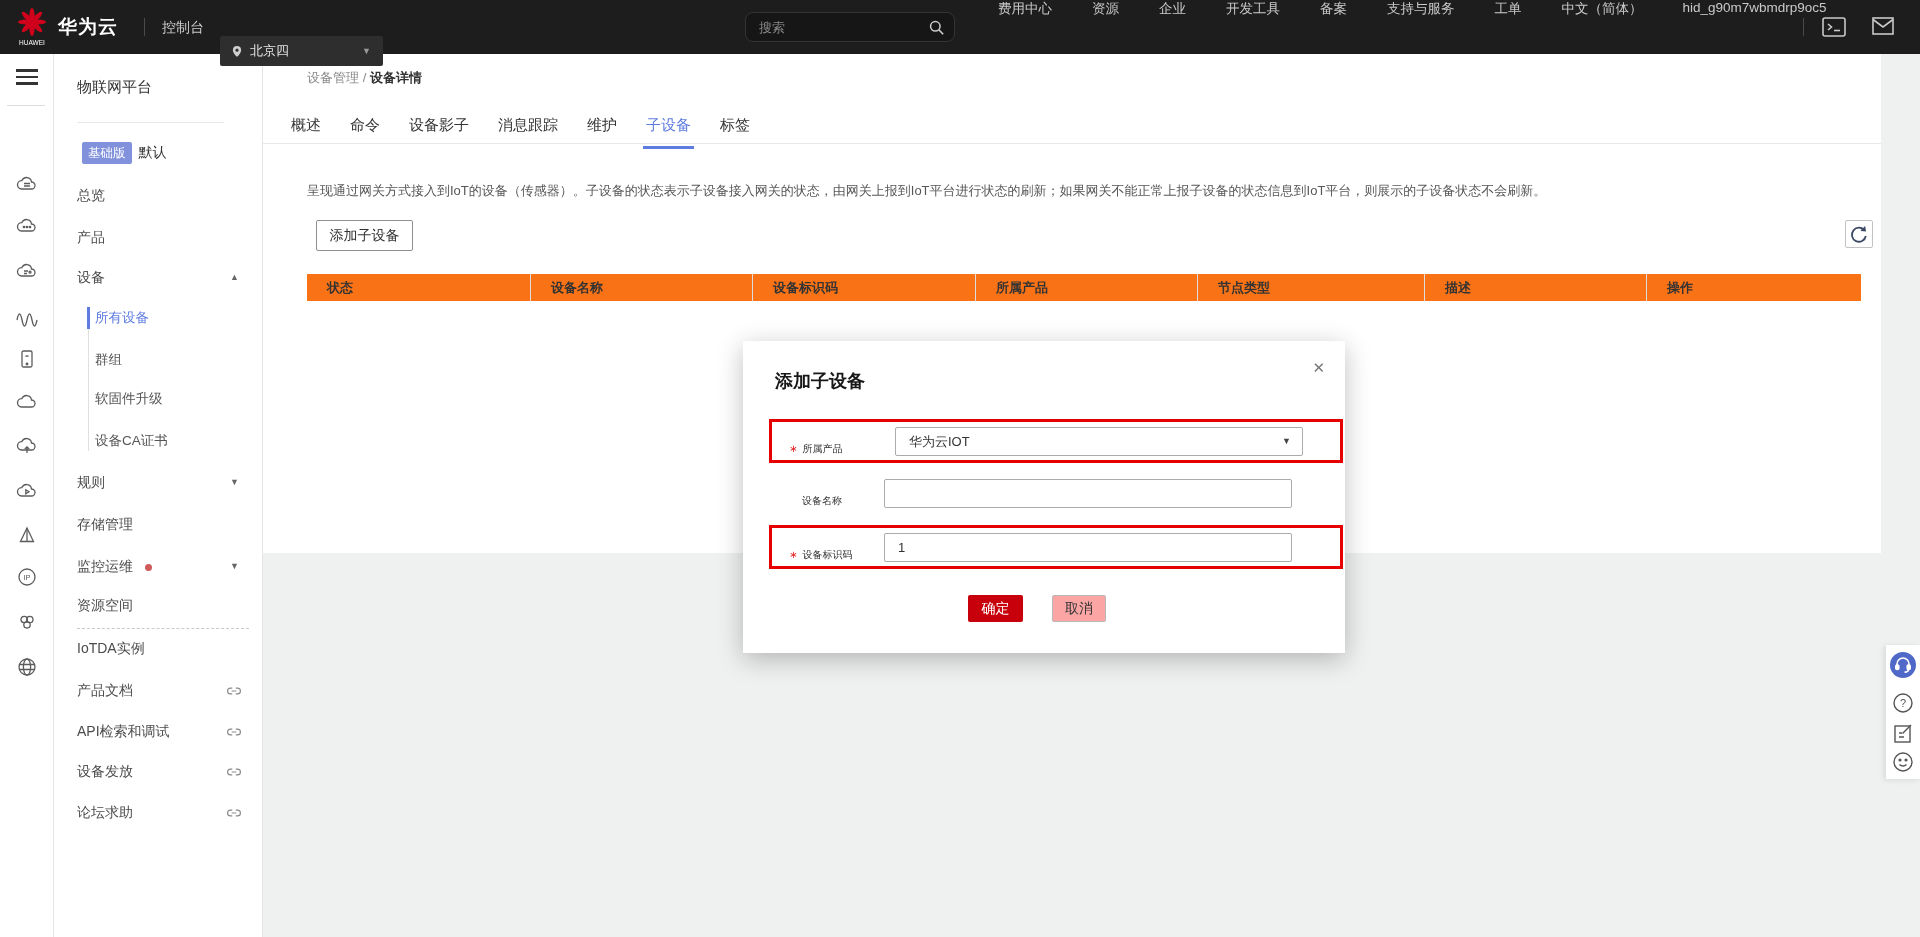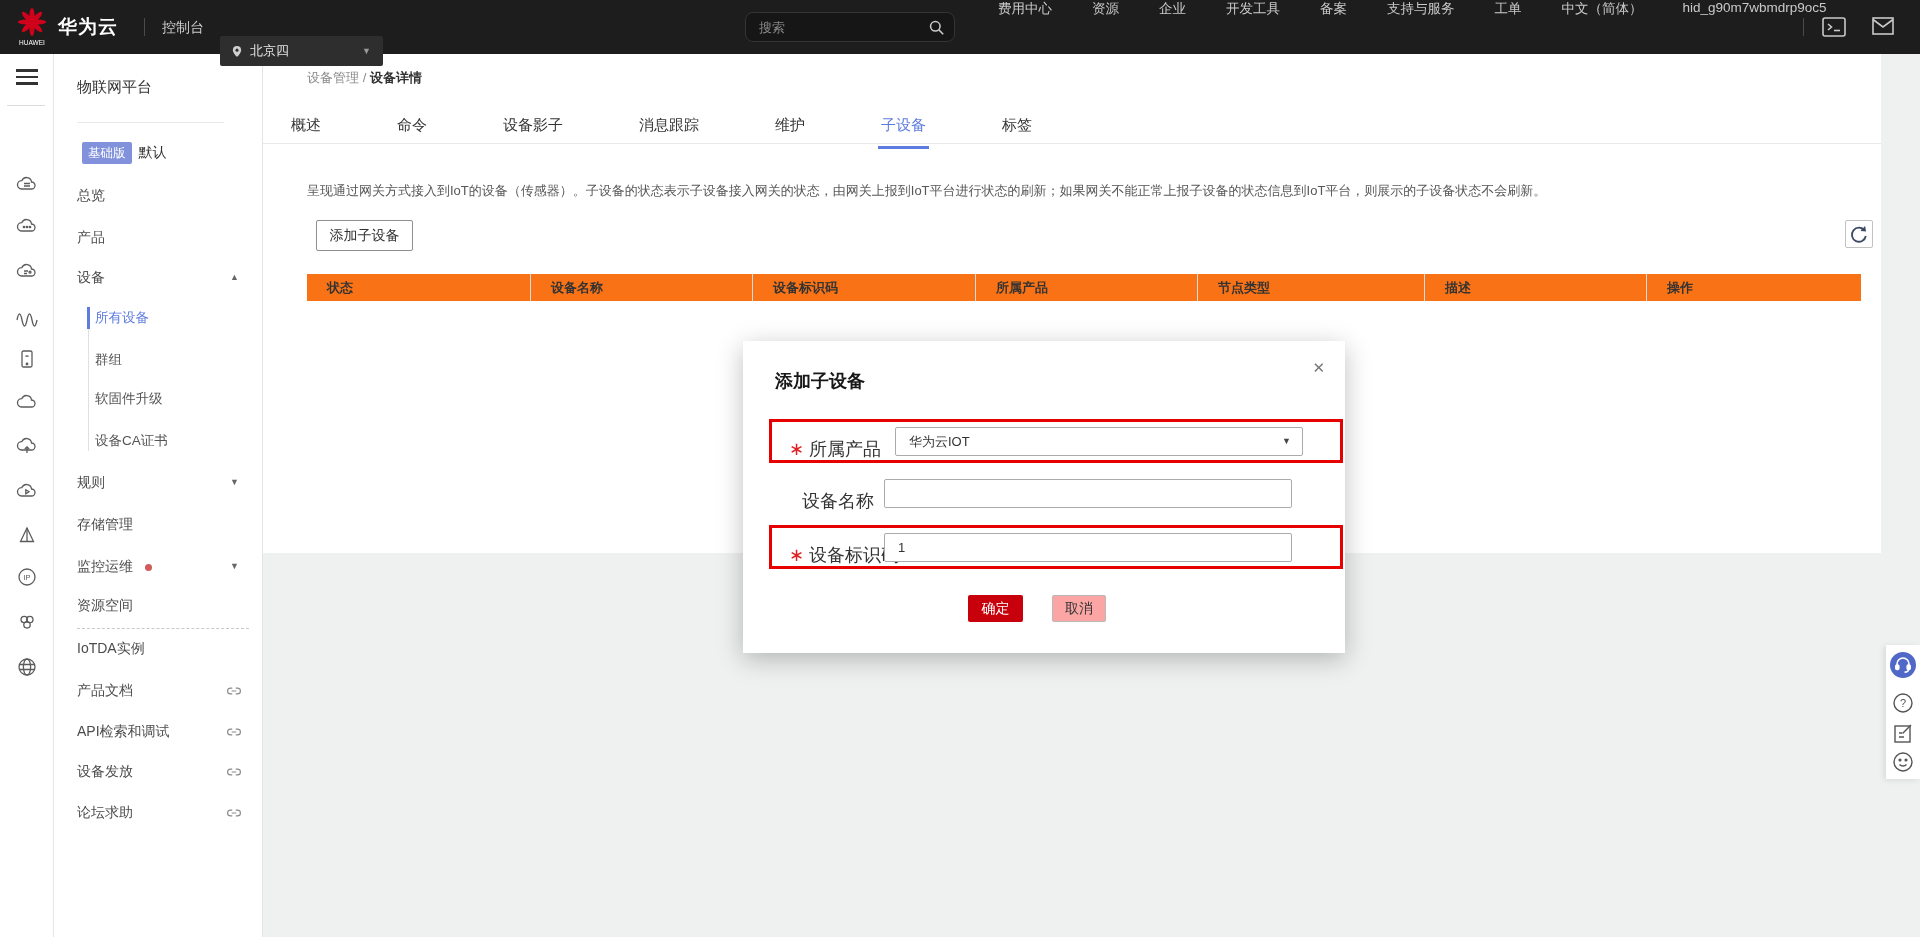--- a/index.html
+++ b/index.html
@@ -45,38 +45,38 @@
   .nav-link-icon { position:absolute; right:6px; top:3px; }
   .sub-guide { position:absolute; left:34px; top:253px; width:1px; height:144px; background:#e0e0e0; }
   .sub-guide-active { position:absolute; left:33px; top:253px; width:3px; height:22px; background:#5e7ce0; }
   .sp-dashed { position:absolute; left:23px; top:574px; width:172px; border-top:1px dashed #c9c9c9; }
 
   
   .page { position:absolute; left:263px; top:54px; width:1657px; height:883px; background:#eff0f0; }
   .content-white { position:absolute; left:0; top:0; width:1618px; height:499px; background:#fff; }
   .breadcrumb { position:absolute; left:44px; top:15px; font-size:13px; color:#8a8a8a; }
   .breadcrumb .cur { color:#333; font-weight:bold; }
-  .tabs { position:absolute; left:25px; top:62px; display:flex; gap:70px; }
+  .tabs { position:absolute; left:25px; top:62px; display:flex; gap:23px; }
   .tab { font-size:15px; color:#333; padding:0 3px 11px 3px; cursor:pointer; }
   .tab.active { color:#5e7ce0; border-bottom:3px solid #5e7ce0; }
   .tabs-border { position:absolute; left:0; top:89px; width:1618px; height:1px; background:#e8e8e8; }
   .desc { position:absolute; left:44px; top:128px; width:1520px; font-size:13px; color:#575757; }
   .add-btn { position:absolute; left:53px; top:166px; width:97px; height:31px; background:#fff; border:1px solid #8f8f8f; border-radius:2px; font-size:14px; color:#333; text-align:center; line-height:29px; cursor:pointer; }
   .refresh-btn { position:absolute; left:1582px; top:166px; width:28px; height:28px; background:#fff; border:1px solid #c2c2c2; border-radius:2px; cursor:pointer; }
   .table-header { position:absolute; left:44px; top:220px; width:1554px; height:27px; background:#f97316; display:flex; }
   .th { height:27px; line-height:27px; font-size:13px; font-weight:bold; color:#333; padding-left:20px; border-right:1px solid #dcdcdc; }
   .th:last-child { border-right:none; }
 
   
   .modal { position:absolute; left:743px; top:341px; width:602px; height:312px; background:#fff; box-shadow:0 6px 24px rgba(0,0,0,0.25); z-index:40; }
   .modal-close { position:absolute; right:20px; top:18px; font-size:15px; color:#777; cursor:pointer; }
   .modal-title { position:absolute; left:32px; top:28px; font-size:18px; font-weight:bold; color:#181818; }
   .hl-box { position:absolute; left:26px; width:574px; height:44px; border:3px solid #e60000; z-index:5; pointer-events:none; }
   .hl-box1 { top:78px; } .hl-box2 { top:184px; }
-  .f-label { position:absolute; font-size:18px; color:#333; height:20px; line-height:20px; }
+  .f-label { position:absolute; font-size:10px; color:#333; height:20px; line-height:20px; }
   .f-star { color:#e02020; margin-right:5px; }
   .f-select { position:absolute; left:152px; width:408px; height:29px; border:1px solid #ababab; border-radius:2px; background:#fff; cursor:pointer; }
   .f-select .val { position:absolute; left:13px; top:0; height:27px; line-height:27px; font-size:13px; color:#333; }
   .f-select .caret { position:absolute; right:11px; top:0; height:27px; line-height:27px; font-size:9px; color:#444; }
   .f-input { position:absolute; left:141px; width:408px; height:29px; border:1px solid #ababab; border-radius:2px; font-size:13px; color:#333; padding-left:13px; outline:none; font-family:inherit; }
   .btn-ok { position:absolute; left:225px; top:254px; width:55px; height:27px; background:#c7000b; color:#fff; border:none; font-size:14px; border-radius:2px; cursor:pointer; font-family:inherit; }
   .btn-cancel { position:absolute; left:309px; top:254px; width:54px; height:27px; background:#fca5a5; color:#333; border:1px solid #b8b8b8; font-size:14px; border-radius:2px; cursor:pointer; font-family:inherit; }
 
   
   .float-bar { position:absolute; right:0; top:645px; width:34px; height:134px; background:#fff; box-shadow:-2px 1px 6px rgba(0,0,0,0.10); z-index:35; }

